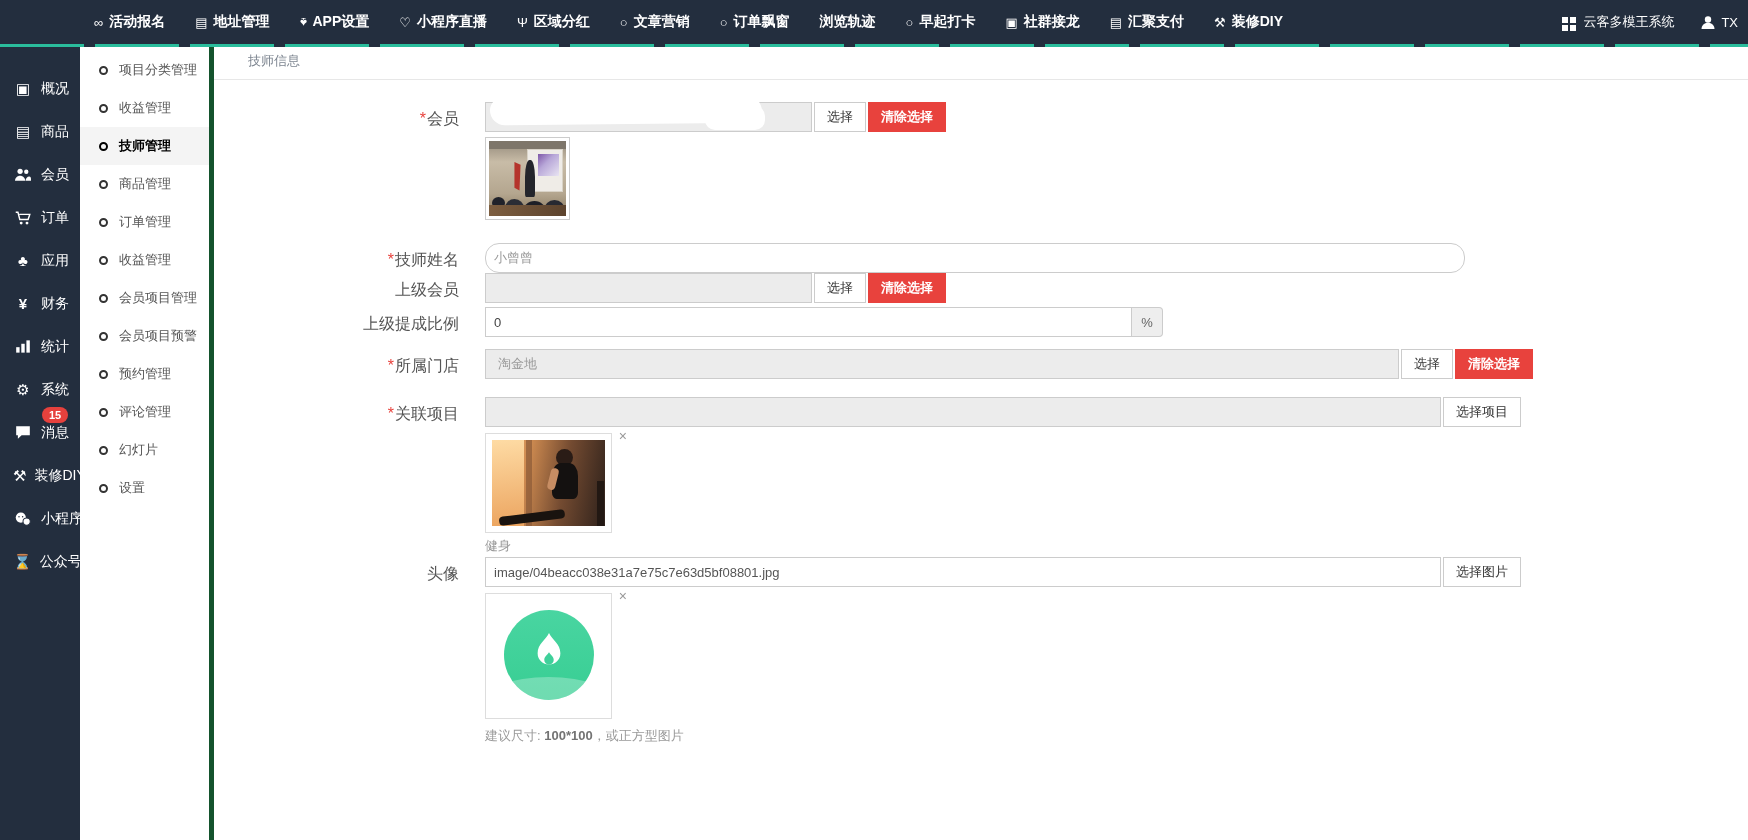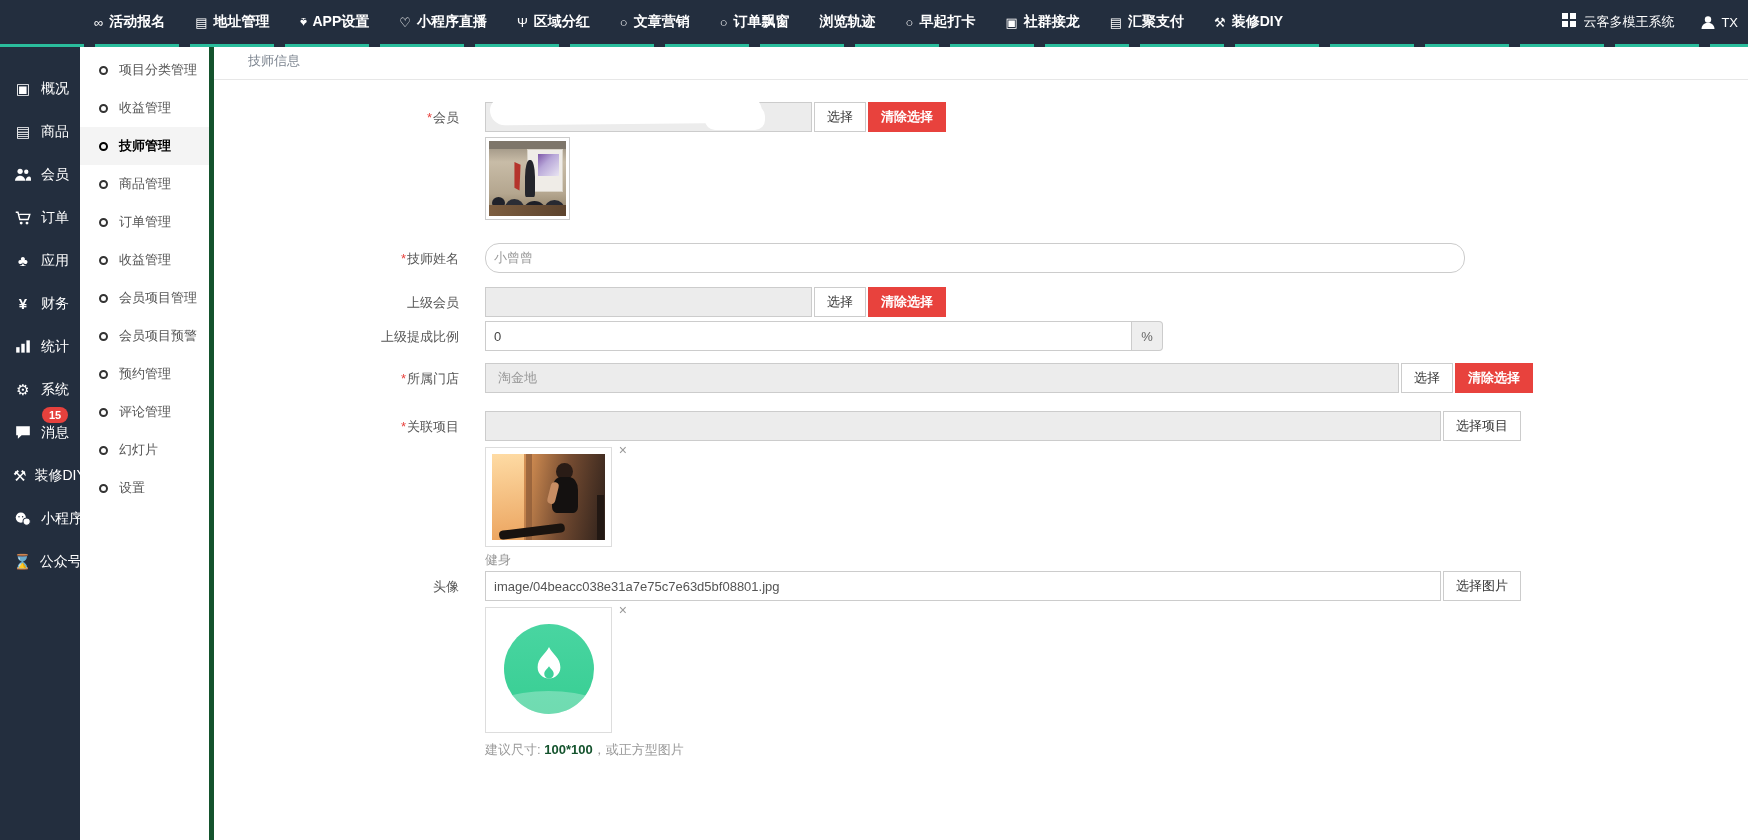--- a/index.html
+++ b/index.html
@@ -7,21 +7,21 @@
   .page { width:1748px; height:840px; position:relative; overflow:hidden;
           font-family:"Liberation Sans","DejaVu Sans",sans-serif; background:#fff; }
 
   
   .topnav { height:44px; background:#232e3e; display:flex; align-items:center; padding-left:94px; }
   .nav-items { display:flex; align-items:center; gap:30px; }
   .nav-item { display:flex; align-items:center; gap:6px; color:#fff; font-size:14px; font-weight:bold; cursor:pointer; white-space:nowrap; }
   .nav-item .glyph { font-size:13px; font-weight:normal; }
   .glyph.rot180 { display:inline-block; transform:rotate(180deg); }
   .nav-right { margin-left:auto; display:flex; align-items:center; gap:26px; padding-right:10px; }
-  .brand { display:flex; align-items:flex-start; gap:7px; color:#fff; font-size:13px; white-space:nowrap; }
+  .brand { display:flex; align-items:flex-end; gap:7px; color:#fff; font-size:13px; white-space:nowrap; }
   .user { display:flex; align-items:center; gap:5px; color:#fff; font-size:13px; white-space:nowrap; }
   .teal-strip { height:3px; background:repeating-linear-gradient(90deg,#2abd9c 0 84px,#232e3e 84px 95px); }
 
   
   .body { display:flex; height:793px; }
   .iconbar { width:80px; background:#232e3e; padding-top:20px; flex-shrink:0; }
   .ib-item { height:43px; display:flex; align-items:center; padding-left:13px; color:#fff; font-size:14px; gap:8px; cursor:pointer; position:relative; white-space:nowrap; }
   .ib-item .glyph { width:20px; text-align:center; font-size:15px; }
   .ib-item svg { width:20px; flex-shrink:0; }
   .badge { position:absolute; left:42px; top:-4px; background:#e6413d; color:#fff; border-radius:10px; font-size:11px; font-weight:bold; padding:2px 7px; line-height:12px; }
@@ -32,21 +32,21 @@
   .sm-item.active { background:#f4f4f4; color:#000; font-weight:bold; }
   .sm-item.active .ring { border-color:#000; }
 
   .content { flex:1; background:#fff; border-left:5px solid #14532d; }
   .tabbar { height:33px; border-bottom:1px solid #e7e7e7; display:flex; align-items:flex-end; padding-left:34px; }
   .tab { font-size:13px; color:#7d8590; padding-bottom:9px; cursor:pointer; }
 
   
   .form { padding-top:22px; }
   .row { display:flex; }
-  .lbl { width:245px; text-align:right; padding-top:7px; font-size:13px; color:#555; flex-shrink:0; white-space:nowrap; }
+  .lbl { width:245px; text-align:right; padding-top:7px; font-size:16px; color:#555; flex-shrink:0; white-space:nowrap; }
   .req { color:#e8423d; margin-right:1px; }
   .ctl { margin-left:26px; }
   .ctl-line { display:flex; align-items:center; }
 
   .inp { height:30px; border:1px solid #ccc; background:#fff; font-size:13px; padding:0 8px; color:#555;
          font-family:"Liberation Sans","DejaVu Sans",sans-serif; outline:none; }
   .inp.gray { background:#ececec; }
   .inp.ph { color:#999; }
   .inp-wrap { position:relative; display:inline-block; }
   .censor { position:absolute; left:5px; top:-6px; width:272px; height:28px; background:#fff;
@@ -68,21 +68,21 @@
 
   
   .thumb-wrap { position:relative; display:inline-block; }
   .close-x { position:absolute; right:-15px; top:-4px; color:#999; font-size:14px; line-height:14px; cursor:pointer; }
   .thumb { background:#fff; border:1px solid #ccc; padding:3px; }
   .thumb-member { width:85px; height:83px; margin-top:5px; }
   .thumb-project { width:127px; height:100px; border-color:#ddd; padding:6px; }
   .thumb-avatar { width:127px; height:126px; border-color:#ddd; }
   .caption { font-size:13px; color:#999; margin-top:4px; }
   .hint { font-size:13px; color:#999; margin-top:8px; }
-  .hint b { color:#14532d; }
+  .hint b { color:#737373; }
 
   
   .photo1 { width:100%; height:100%; position:relative; overflow:hidden;
             background:linear-gradient(180deg,#93897a 0%,#c8bca7 28%,#b4a68f 70%,#8a7a60 100%); }
   .p1-ceil { position:absolute; top:0; left:0; right:0; height:11%; background:#7e766a; }
   .p1-screen { position:absolute; right:5%; top:12%; width:45%; height:54%; background:#efece7; box-shadow:0 0 0 1px #d9d3c7; }
   .p1-slide { position:absolute; right:9%; top:17%; width:28%; height:30%;
               background:linear-gradient(135deg,#7e57a8 0%,#b8a7d8 40%,#e8e4f2 100%); }
   .p1-flag { position:absolute; left:33%; top:28%; width:8%; height:38%; background:#b southward; background:#b5342c;
              clip-path:polygon(0 0,100% 10%,82% 100%,0 90%); }
@@ -338,21 +338,21 @@
                   <div class="p1-slide"></div>
                 <div class="p1-flag"></div>
                   <div class="p1-person"></div>
                   <div class="p1-crowd"></div>
                   <div class="p1-table"></div>
               </div>
             </div>
           </div>
         </div>
 
-        <div class="row" style="margin-bottom:14px">
+        <div class="row" style="margin-bottom:0">
           <div class="lbl"><span class="req">*</span><span>技师姓名</span></div>
           <div class="ctl">
             <input class="inp ph w-name" value="小曾曾" style="">
           </div>
         </div>
 
         <div class="row" style="margin-bottom:4px">
           <div class="lbl"><span>上级会员</span></div>
           <div class="ctl ctl-line">
             <input class="inp gray w-short" readonly="" style="">

